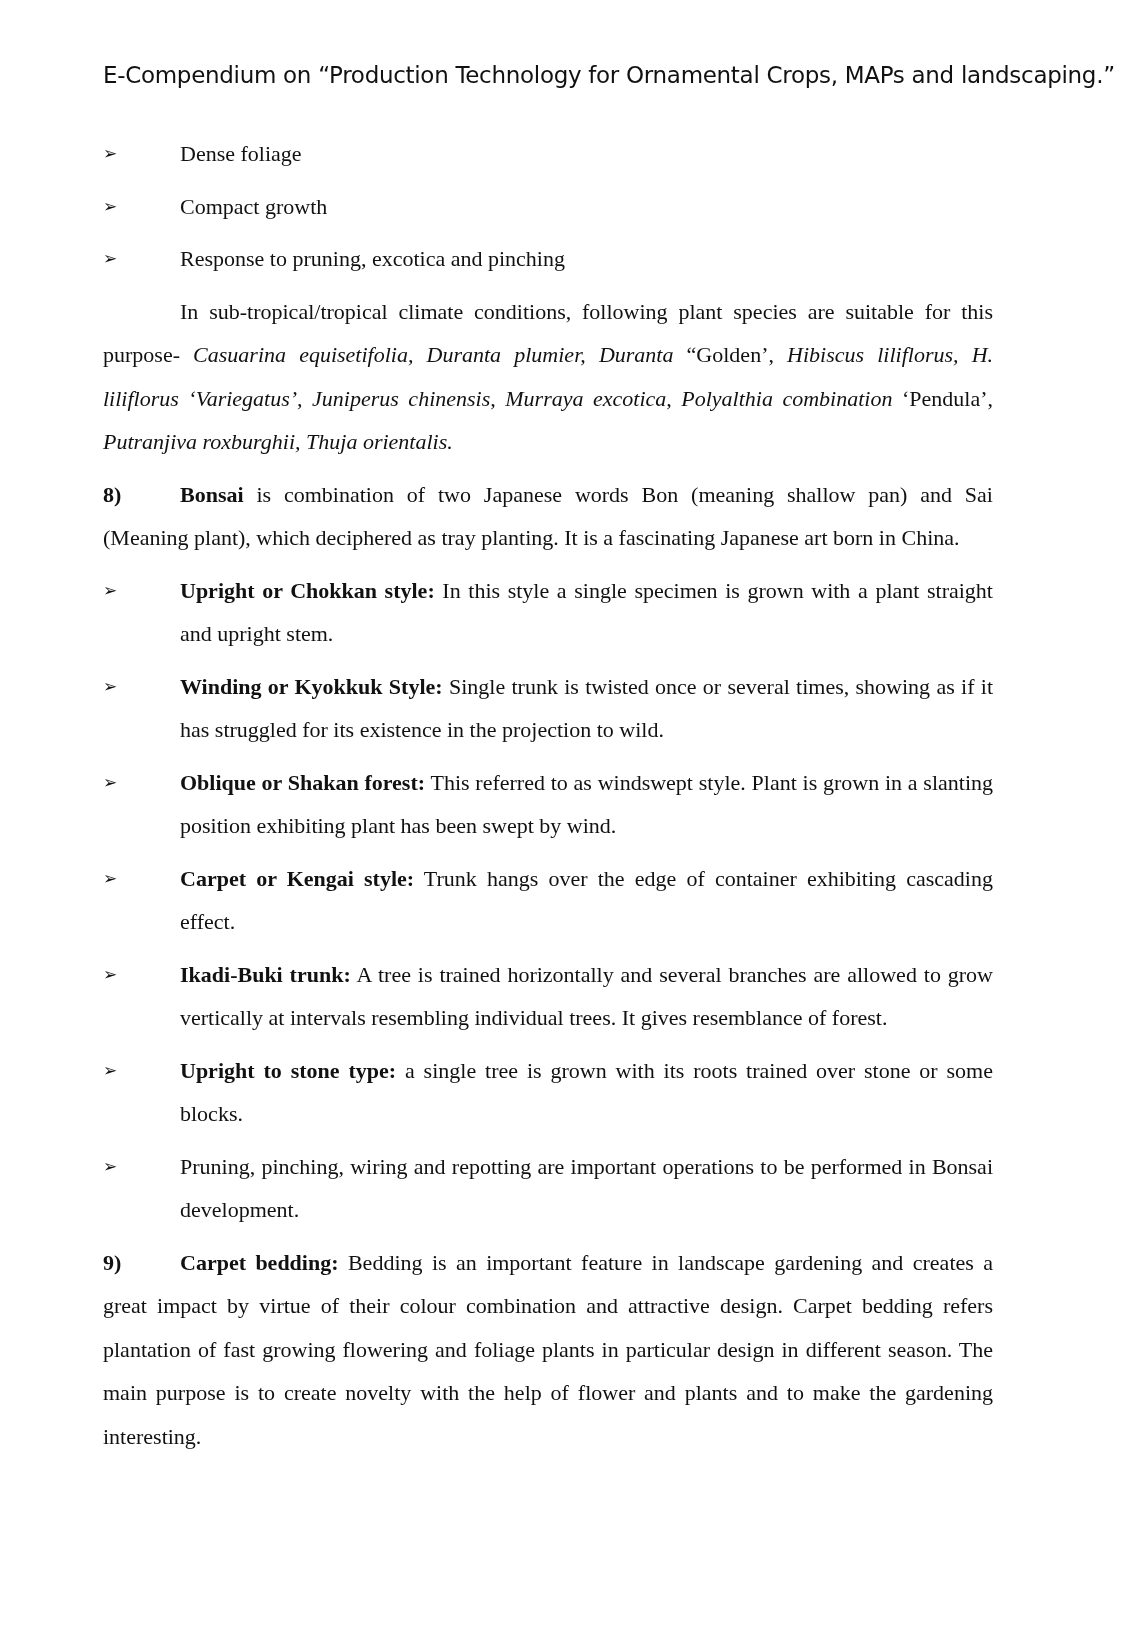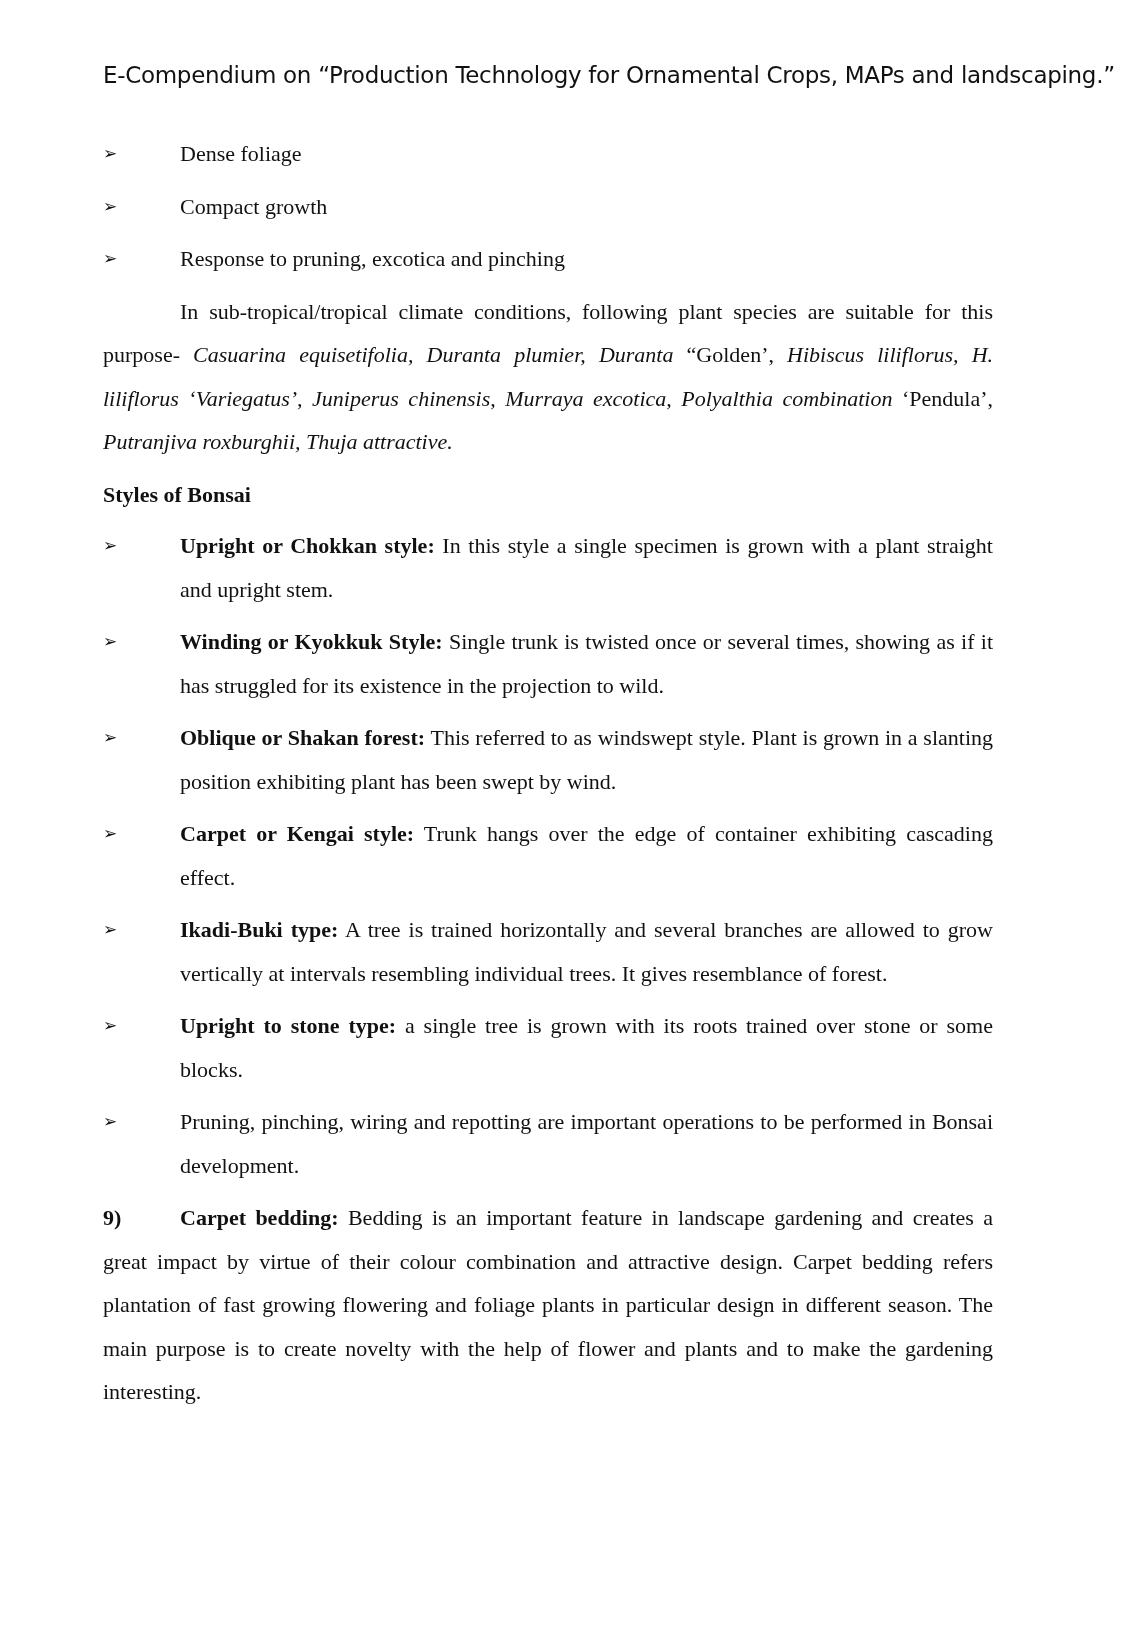--- a/index.html
+++ b/index.html
@@ -37,45 +37,47 @@
   <div class="bullet">
     <span class="arrow">➢</span>
     <span class="text">Compact growth</span>
   </div>
   <div class="bullet">
     <span class="arrow">➢</span>
     <span class="text">Response to pruning, excotica and pinching</span>
   </div>
 
   <div class="para indent">
-    <span>In sub-tropical/tropical climate conditions, following plant species are suitable for this purpose- </span><i>Casuarina equisetifolia,</i> <i>Duranta plumier,</i> <i>Duranta</i><span> “Golden’, </span><i>Hibiscus liliflorus, H. liliflorus ‘Variegatus’, Juniperus chinensis, Murraya excotica, Polyalthia combination</i><span> ‘Pendula’, </span><i>Putranjiva roxburghii, Thuja attractive.</i>
+    <span>In sub-tropical/tropical climate conditions, following plant species are suitable for this purpose- </span><i>Casuarina equisetifolia,</i> <i>Duranta plumier,</i> <i>Duranta</i><span> “Golden’, </span><i>Hibiscus liliflorus, H. liliflorus ‘Variegatus’, Juniperus chinensis, Murraya excotica, Polyalthia combination</i><span> ‘Pendula’, </span><i>Putranjiva roxburghii, Thuja orientalis.</i>
   </div>
 
+  <div class="para">
+    <span class="numhead">8)</span><b>Bonsai</b><span> is combination of two Japanese words Bon (meaning shallow pan) and Sai (Meaning plant), which deciphered as tray planting. It is a fascinating Japanese art born in China.</span>
+  </div>
 
-  <div class="section-title">Styles of Bonsai</div>
 
   <div class="bullet">
     <span class="arrow">➢</span>
     <span class="text"><b>Upright or Chokkan style:</b><span> In this style a single specimen is grown with a plant straight and upright stem.</span></span>
   </div>
   <div class="bullet">
     <span class="arrow">➢</span>
     <span class="text"><b>Winding or Kyokkuk Style:</b><span> Single trunk is twisted once or several times, showing as if it has struggled for its existence in the projection to wild.</span></span>
   </div>
   <div class="bullet">
     <span class="arrow">➢</span>
     <span class="text"><b>Oblique or Shakan forest:</b><span> This referred to as windswept style. Plant is grown in a slanting position exhibiting plant has been swept by wind.</span></span>
   </div>
   <div class="bullet">
     <span class="arrow">➢</span>
     <span class="text"><b>Carpet or Kengai style:</b><span> Trunk hangs over the edge of container exhibiting cascading effect.</span></span>
   </div>
   <div class="bullet">
     <span class="arrow">➢</span>
-    <span class="text"><b>Ikadi-Buki type:</b><span> A tree is trained horizontally and several branches are allowed to grow vertically at intervals resembling individual trees. It gives resemblance of forest.</span></span>
+    <span class="text"><b>Ikadi-Buki trunk:</b><span> A tree is trained horizontally and several branches are allowed to grow vertically at intervals resembling individual trees. It gives resemblance of forest.</span></span>
   </div>
   <div class="bullet">
     <span class="arrow">➢</span>
     <span class="text"><b>Upright to stone type:</b><span> a single tree is grown with its roots trained over stone or some blocks.</span></span>
   </div>
   <div class="bullet">
     <span class="arrow">➢</span>
     <span class="text"><span>Pruning, pinching, wiring and repotting are important operations to be performed in Bonsai development.</span></span>
   </div>
 

